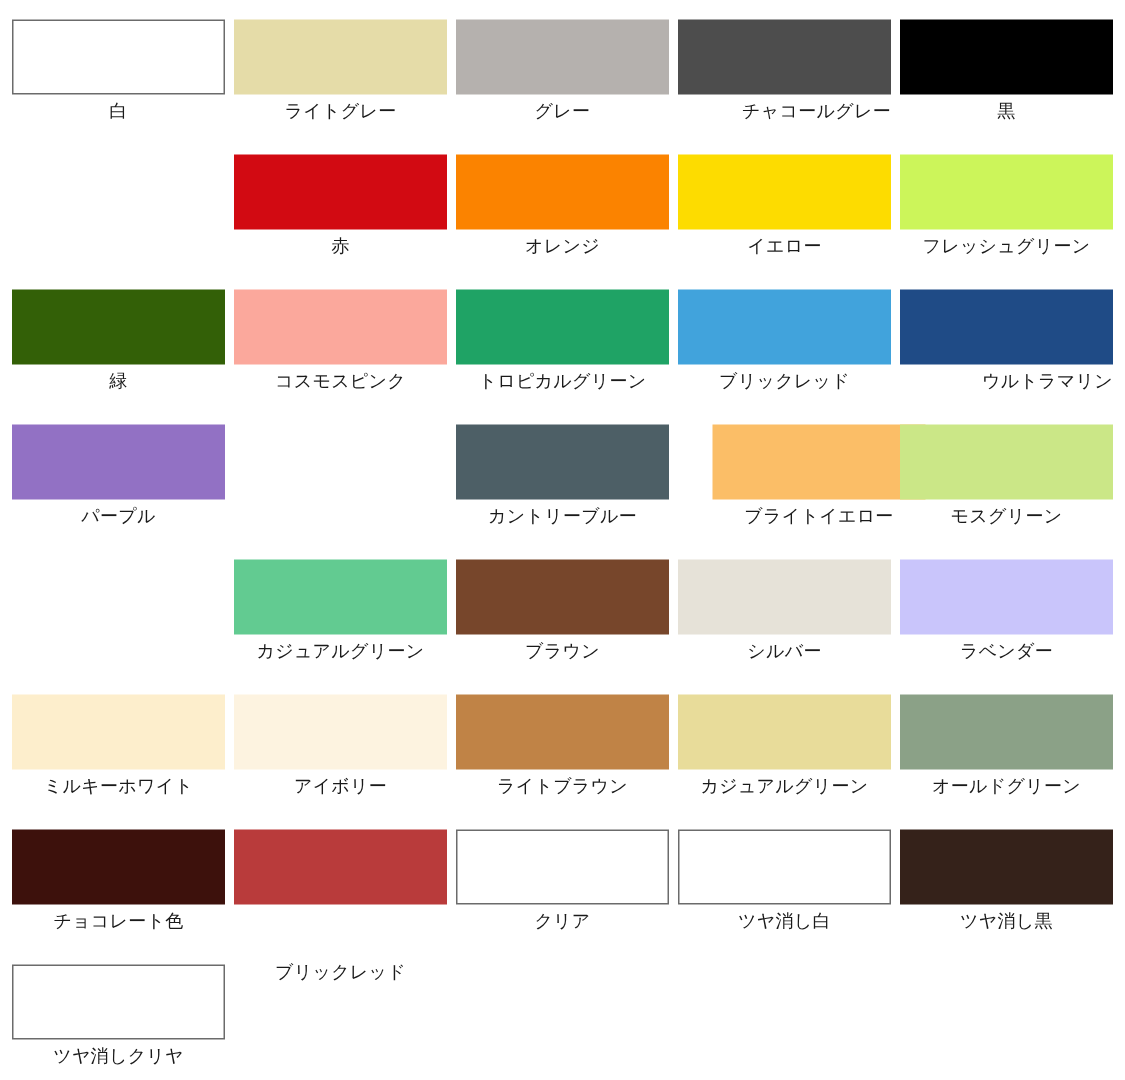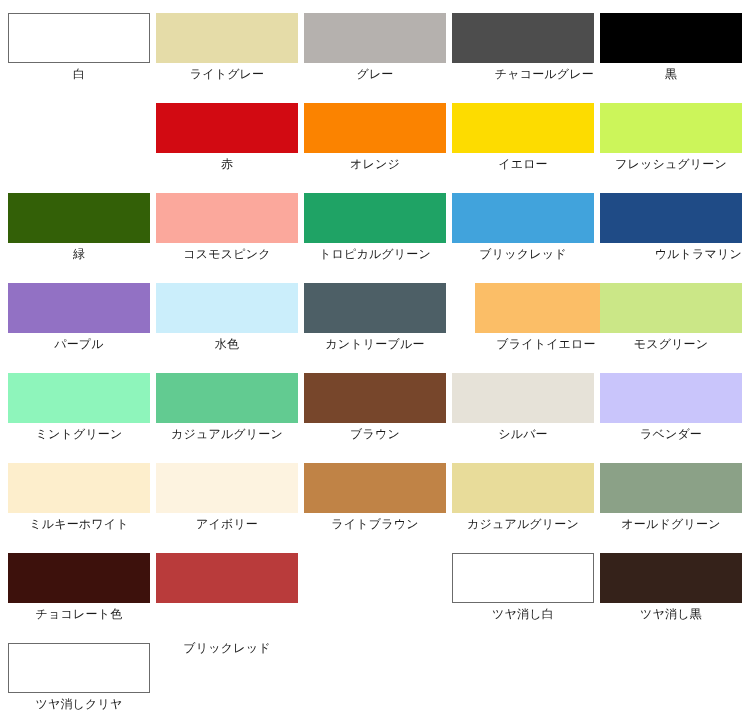--- a/index.html
+++ b/index.html
@@ -103,39 +103,31 @@
       <span class="swatch-label" style="color: rgb(26, 26, 26);">ブリックレッド</span>
     </div>
     <div class="swatch-cell" style="left: 600px; top: 193px;">
       <div class="swatch-chip" style="background: rgb(31, 75, 134);"></div>
       <span class="swatch-label" style="color: rgb(26, 26, 26); text-align: right;">ウルトラマリン</span>
     </div>
     <div class="swatch-cell" style="left: 8px; top: 283px;">
       <div class="swatch-chip" style="background: rgb(146, 113, 196);"></div>
       <span class="swatch-label" style="color: rgb(26, 26, 26);">パープル</span>
     </div>
-    <div class="swatch-cell" style="left: 156px; top: 283px;">
-      <div class="swatch-chip" style="background: rgb(203, 238, 251);"></div>
-      <span class="swatch-label" style="color: rgb(26, 26, 26);">水色</span>
-    </div>
     <div class="swatch-cell" style="left: 304px; top: 283px;">
       <div class="swatch-chip" style="background: rgb(77, 95, 102);"></div>
       <span class="swatch-label" style="color: rgb(26, 26, 26);">カントリーブルー</span>
     </div>
     <div class="swatch-cell" style="left: 475px; top: 283px;">
       <div class="swatch-chip" style="background: rgb(251, 190, 103);"></div>
       <span class="swatch-label" style="color: rgb(26, 26, 26);">ブライトイエロー</span>
     </div>
     <div class="swatch-cell" style="left: 600px; top: 283px;">
       <div class="swatch-chip" style="background: rgb(203, 231, 135);"></div>
       <span class="swatch-label" style="color: rgb(26, 26, 26);">モスグリーン</span>
-    </div>
-    <div class="swatch-cell" style="left: 8px; top: 373px;">
-      <div class="swatch-chip" style="background: rgb(142, 245, 187);"></div>
-      <span class="swatch-label" style="color: rgb(26, 26, 26);">ミントグリーン</span>
     </div>
     <div class="swatch-cell" style="left: 156px; top: 373px;">
       <div class="swatch-chip" style="background: rgb(98, 203, 145);"></div>
       <span class="swatch-label" style="color: rgb(26, 26, 26);">カジュアルグリーン</span>
     </div>
     <div class="swatch-cell" style="left: 304px; top: 373px;">
       <div class="swatch-chip" style="background: rgb(119, 70, 43);"></div>
       <span class="swatch-label" style="color: rgb(26, 26, 26);">ブラウン</span>
     </div>
     <div class="swatch-cell" style="left: 452px; top: 373px;">
@@ -167,20 +159,24 @@
       <span class="swatch-label" style="color: rgb(26, 26, 26);">オールドグリーン</span>
     </div>
     <div class="swatch-cell" style="left: 8px; top: 553px;">
       <div class="swatch-chip" style="background: rgb(61, 17, 12);"></div>
       <span class="swatch-label" style="color: rgb(26, 26, 26);">チョコレート色</span>
     </div>
     <div class="swatch-cell" style="left: 156px; top: 553px;">
       <div class="swatch-chip" style="background: rgb(185, 59, 59);"></div>
       <span class="swatch-label" style="color: rgb(26, 26, 26); margin-top: 38px;">ブリックレッド</span>
     </div>
+    <div class="swatch-cell" style="left: 304px; top: 553px;">
+      <div class="swatch-chip bordered" style="background: rgb(255, 255, 255); border-color: rgb(107, 107, 107);"></div>
+      <span class="swatch-label" style="color: rgb(26, 26, 26);">クリア</span>
+    </div>
     <div class="swatch-cell" style="left: 452px; top: 553px;">
       <div class="swatch-chip bordered" style="background: rgb(255, 255, 255); border-color: rgb(107, 107, 107);"></div>
       <span class="swatch-label" style="color: rgb(26, 26, 26);">ツヤ消し白</span>
     </div>
     <div class="swatch-cell" style="left: 600px; top: 553px;">
       <div class="swatch-chip" style="background: rgb(53, 34, 26);"></div>
       <span class="swatch-label" style="color: rgb(26, 26, 26);">ツヤ消し黒</span>
     </div>
     <div class="swatch-cell" style="left: 8px; top: 643px;">
       <div class="swatch-chip bordered" style="background: rgb(255, 255, 255); border-color: rgb(107, 107, 107);"></div>

